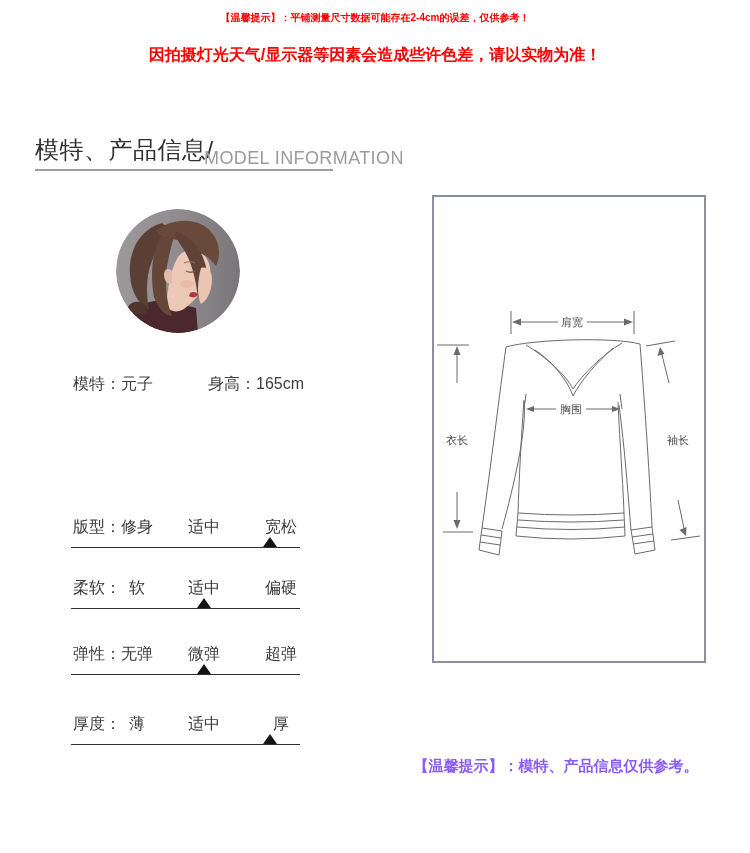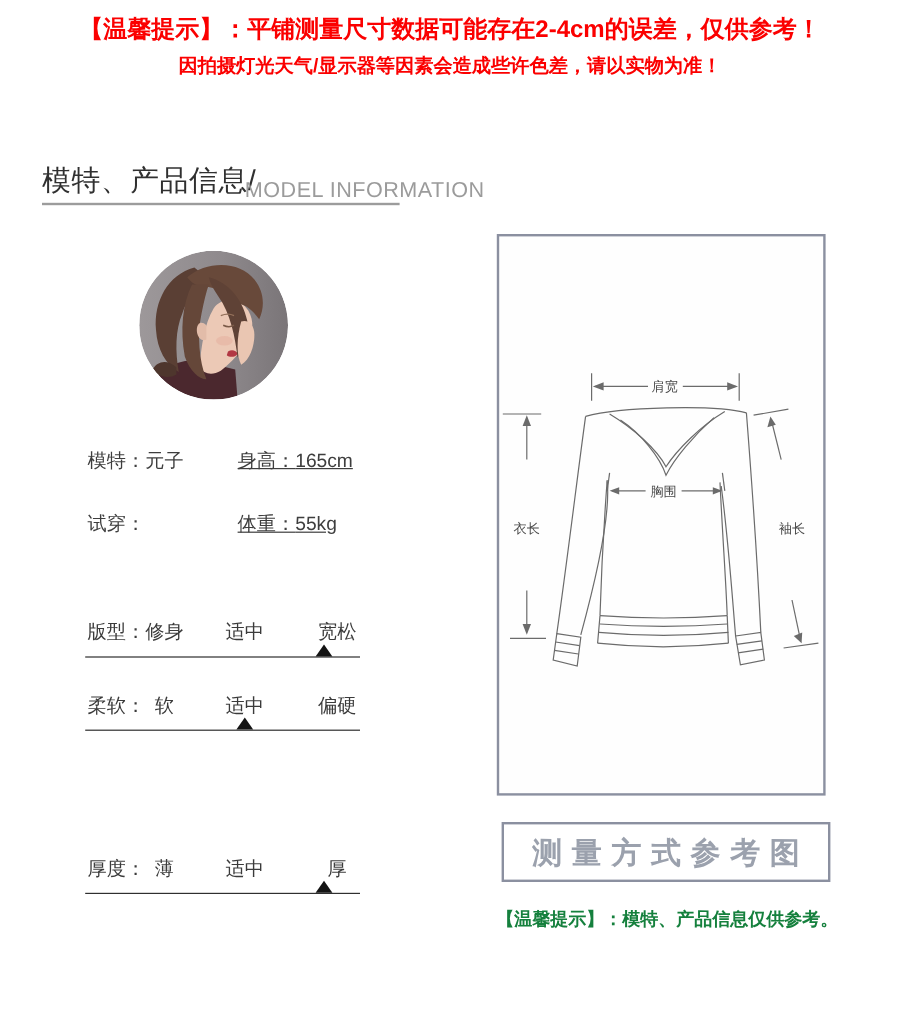--- a/index.html
+++ b/index.html
@@ -1,56 +1,56 @@
 <!DOCTYPE html>
 <html><head>
 <meta charset="utf-8">
 <style>
   html,body{margin:0;padding:0;background:#fff;}
   .page{position:relative;width:750px;height:853px;background:#ffffff;overflow:hidden;
         font-family:"Liberation Sans","DejaVu Sans",sans-serif;}
 
   
   .top-notice{position:absolute;left:0;top:0;width:750px;text-align:center;}
-  .notice-l1{position:absolute;left:0;top:11px;width:750px;font-size:20px;font-weight:700;color:#fb0000;}
+  .notice-l1{position:absolute;left:0;top:11px;width:750px;font-size:10px;font-weight:700;color:#fb0000;}
   .notice-l2{position:absolute;left:0;top:45px;width:750px;font-size:16px;font-weight:700;color:#fb0000;}
 
   
   .sec-zh{position:absolute;left:35px;top:134px;font-size:24px;font-weight:400;color:#303030;letter-spacing:0.5px;}
   .sec-en{position:absolute;left:204px;top:148px;font-size:18px;color:#9b9b9b;letter-spacing:0.4px;}
   .sec-underline{position:absolute;left:35px;top:169px;width:298px;height:2px;background:#9c9c9c;}
 
   
   .photo{position:absolute;left:116px;top:209px;width:124px;height:124px;border-radius:50%;overflow:hidden;}
 
   
   .info-row{position:absolute;left:0;width:504px;height:22px;font-size:16px;color:#3e3e3e;}
   .info-pair{position:absolute;white-space:nowrap;}
-  .ip-left{left:73px;} .ip-right{left:198px;text-decoration:underline;}
+  .ip-left{left:73px;} .ip-right{left:208px;}
 
   
   .scale-row{position:absolute;left:0;width:420px;height:44px;font-size:16px;color:#3b3b3b;}
   .s-label{position:absolute;left:73px;top:0;white-space:nowrap;text-align:center;}
   .s-opt{position:absolute;top:0;transform:translateX(-50%);white-space:nowrap;}
   .o1{left:137px;} .o2{left:204px;font-family:Liberation Mono, monospace;} .o3{left:270px;margin-left:11px;}
   .s-line{position:absolute;left:71px;top:30px;width:229px;height:1px;background:#2f2f2f;}
   .s-marker{position:absolute;top:20px;width:0;height:0;
             border-left:7px solid transparent;border-right:7px solid transparent;
             border-bottom:10px solid #141414;}
 
   
-  .diagram-box{position:absolute;left:414px;top:195px;width:274px;height:468px;
+  .diagram-box{position:absolute;left:432px;top:195px;width:274px;height:468px;
                border:2px solid #8b90a0;box-sizing:border-box;background:#fefefe;}
   .caption-box{position:absolute;left:418px;top:685px;width:274px;height:50px;
                border:2px solid #8b90a0;box-sizing:border-box;
                display:flex;align-items:center;justify-content:center;}
   .caption-text{font-family:"DejaVu Serif","Liberation Serif",serif;font-size:25px;font-weight:700;
                 color:#9ba1ad;letter-spacing:8px;text-indent:8px;}
   .bottom-notice{position:absolute;left:408px;top:757px;width:296px;text-align:center;
-                 font-size:15px;font-weight:700;color:#15803d;white-space:nowrap;}
+                 font-size:15px;font-weight:700;color:#8b5cf6;white-space:nowrap;}
   svg text{font-family:"Liberation Sans","DejaVu Sans",sans-serif;}
 </style>
 </head>
 <body>
 
 <div class="page">
 
   <div class="top-notice">
     <div class="notice-l1">【温馨提示】：平铺测量尺寸数据可能存在2-4cm的误差，仅供参考！</div>
     <div class="notice-l2">因拍摄灯光天气/显示器等因素会造成些许色差，请以实物为准！</div>
@@ -88,40 +88,44 @@
         <path d="M 70,62 Q 75,64.5 79,62" stroke="#7a5a48" stroke-width="1.3" fill="none"></path>
         <path d="M 68,54 Q 74,51.5 79,54" stroke="#93705a" stroke-width="1.1" fill="none"></path>
       </g>
     </svg>
   </div>
 
   <div class="info-row" style="top:374px">
     <span class="info-pair ip-left"><span>模特：</span><span>元子</span></span>
     <span class="info-pair ip-right"><span>身高：</span><span>165cm</span></span>
   </div>
-  <div class="info-row" style="top:427px">
-    <span class="info-pair ip-left"><span>试穿：</span><span></span></span>
-    <span class="info-pair ip-right"><span>体重：</span><span>55kg</span></span>
-  </div>
 
   <div class="scale-row" style="top:517px">
     <span class="s-label">版型：</span>
     <span class="s-opt o1">修身</span>
     <span class="s-opt o2">适中</span>
     <span class="s-opt o3">宽松</span>
     <div class="s-line"></div>
     <div class="s-marker" id="marker-0" style="left: 263px;"></div>
   </div>
   <div class="scale-row" style="top:578px">
     <span class="s-label">柔软：</span>
     <span class="s-opt o1">软</span>
     <span class="s-opt o2">适中</span>
     <span class="s-opt o3">偏硬</span>
     <div class="s-line"></div>
     <div class="s-marker" id="marker-1" style="left: 197px;"></div>
+  </div>
+  <div class="scale-row" style="top:644px">
+    <span class="s-label">弹性：</span>
+    <span class="s-opt o1">无弹</span>
+    <span class="s-opt o2">微弹</span>
+    <span class="s-opt o3">超弹</span>
+    <div class="s-line"></div>
+    <div class="s-marker" id="marker-2" style="left: 197px;"></div>
   </div>
   <div class="scale-row" style="top:714px">
     <span class="s-label">厚度：</span>
     <span class="s-opt o1">薄</span>
     <span class="s-opt o2">适中</span>
     <span class="s-opt o3">厚</span>
     <div class="s-line"></div>
     <div class="s-marker" id="marker-3" style="left: 263px;"></div>
   </div>
 
@@ -182,19 +186,16 @@
         <polygon points="252,339 245.5,333 252.5,330" fill="#6b6b6b" stroke="none"></polygon>
         <line x1="237" y1="343" x2="266" y2="339"></line>
       </g>
       <text x="138" y="129" text-anchor="middle" font-size="11" fill="#4a4a4a">肩宽</text>
       <text x="137" y="216" text-anchor="middle" font-size="11" fill="#4a4a4a">胸围</text>
       <text x="23" y="247" text-anchor="middle" font-size="11" fill="#4a4a4a">衣长</text>
       <text x="244" y="247" text-anchor="middle" font-size="11" fill="#4a4a4a">袖长</text>
     </svg>
   </div>
 
-  <div class="caption-box">
-    <span class="caption-text">测量方式参考图</span>
-  </div>
 
   <div class="bottom-notice">【温馨提示】：模特、产品信息仅供参考。</div>
 
 </div>
 
 </body></html>

